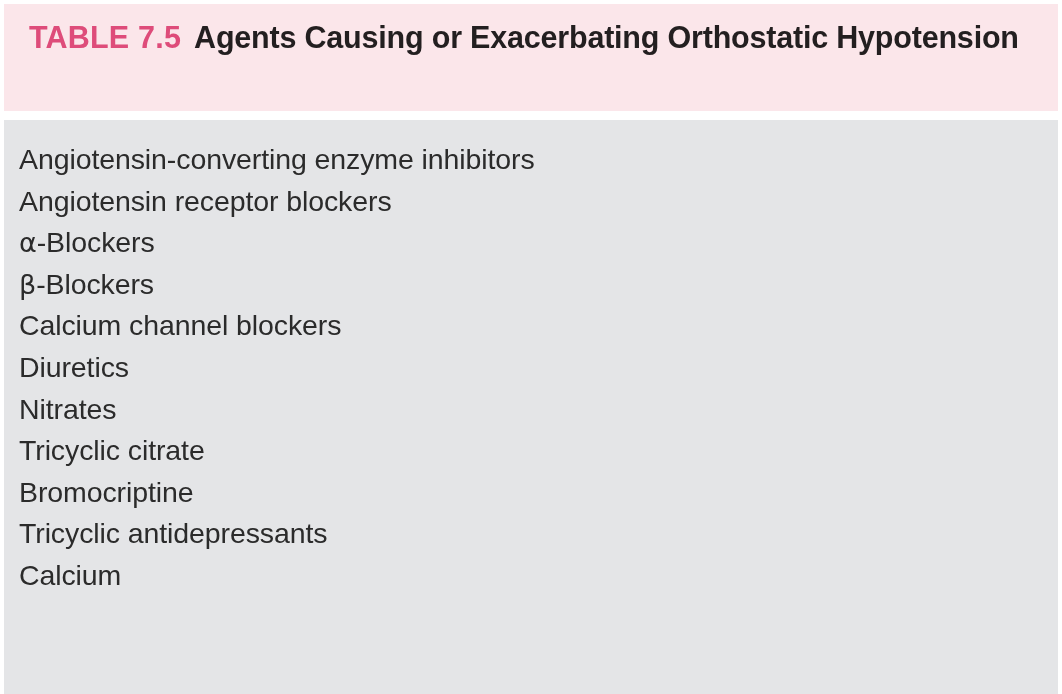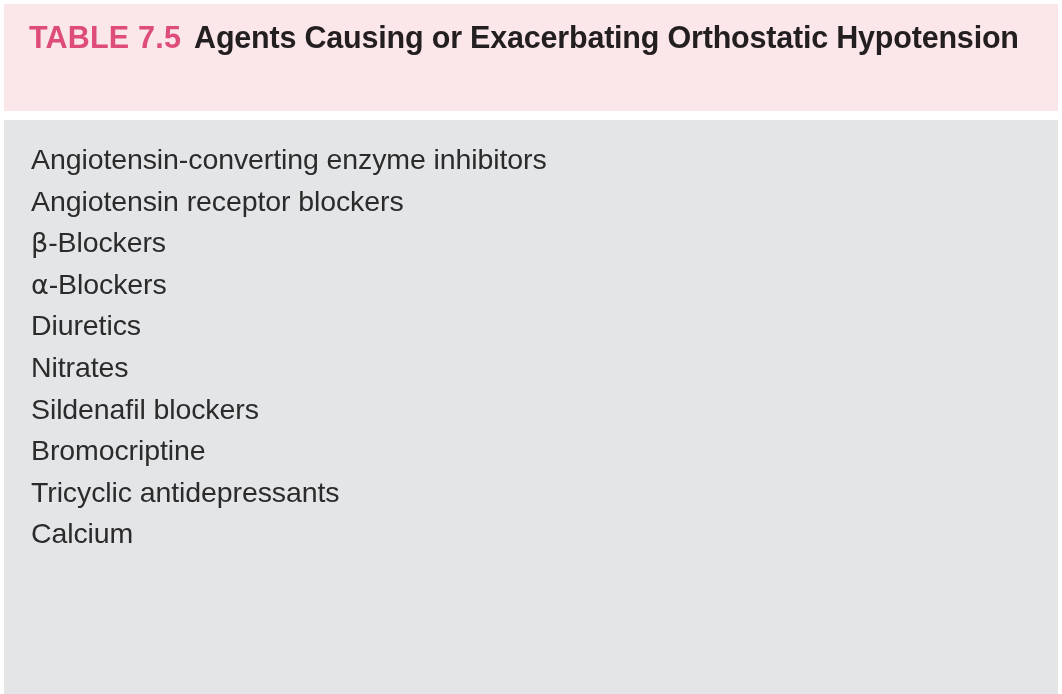--- a/index.html
+++ b/index.html
@@ -59,21 +59,21 @@
 
   
   #table-body {
     position: absolute;
     left: 4px;
     top: 120px;
     width: 1054px;
     height: 574px;
     background: #e4e5e7;
     box-sizing: border-box;
-    padding: 19px 0 0 27px;
+    padding: 19px 0 0 15px;
   }
 
   #agent-list {
     list-style: none;
     margin: 0;
     padding: 0;
   }
 
   #agent-list li {
     font-family: "Liberation Sans", sans-serif;
@@ -95,24 +95,25 @@
 <div id="table-card">
 
   <div id="table-header">
     <h1 id="header-title-line"><span class="table-label">TABLE 7.5</span><span class="label-gap"></span><span>Agents Causing or Exacerbating Orthostatic Hypotension</span></h1>
   </div>
 
   <div id="table-body">
     <ul id="agent-list">
       <li>Angiotensin-converting enzyme inhibitors</li>
       <li>Angiotensin receptor blockers</li>
+      <li><span class="greek">α</span>-Blockers</li>
       <li><span class="greek">β</span>-Blockers</li>
-      <li><span class="greek">α</span>-Blockers</li>
+      <li>Calcium channel blockers</li>
       <li>Diuretics</li>
       <li>Nitrates</li>
-      <li>Sildenafil blockers</li>
+      <li>Tricyclic citrate</li>
       <li>Bromocriptine</li>
       <li>Tricyclic antidepressants</li>
       <li>Calcium</li>
     </ul>
   </div>
 
 </div>
 
 </body></html>

